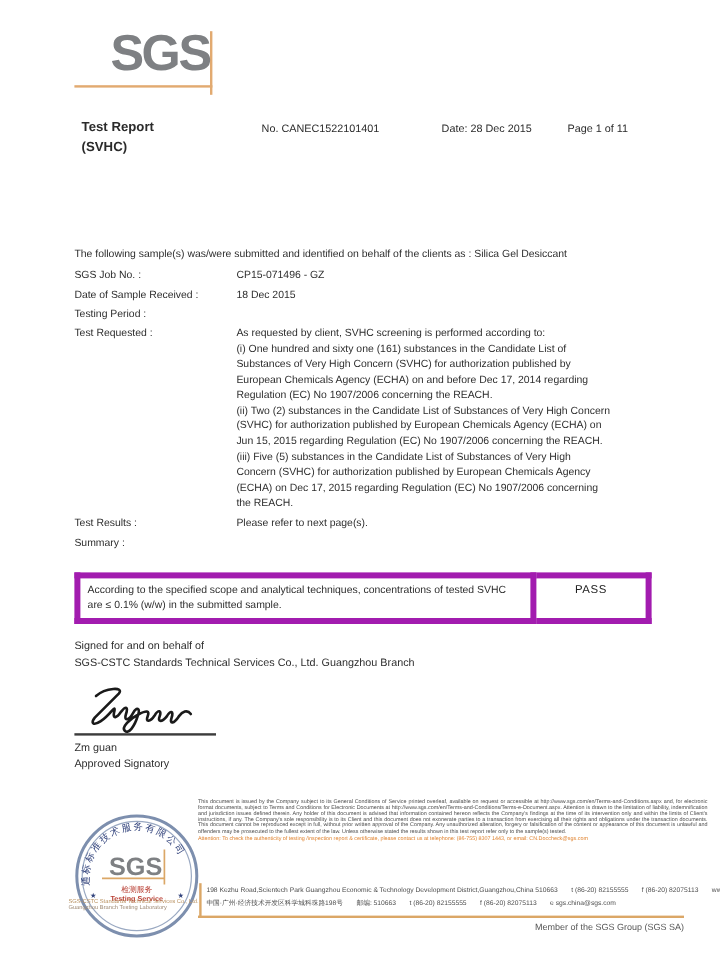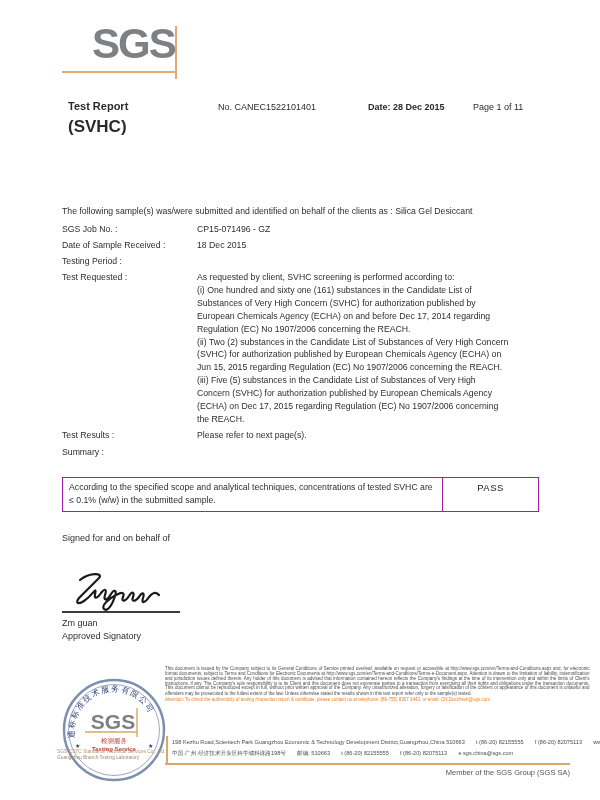--- a/index.html
+++ b/index.html
@@ -15,37 +15,37 @@
   .logo-text {
     position:absolute; left:30px; top:-4px;
     font-size:42px; font-weight:bold; letter-spacing:-2px; color:#7e8083;
     font-family:"Liberation Sans", sans-serif;
   }
   .logo-hline { position:absolute; left:0; top:47px; width:115px; height:2px; background:#e2aa70; }
   .logo-vline { position:absolute; left:113px; top:2px; width:2px; height:53px; background:#e2aa70; }
 
   
   .title { position:absolute; left:68px; top:100px; font-size:11px; font-weight:bold; color:#2b2b2b; }
-  .subtitle { position:absolute; left:68px; top:117px; font-size:17px; font-weight:bold; color:#2b2b2b; }
+  .subtitle { position:absolute; left:68px; top:117px; font-size:11px; font-weight:bold; color:#2b2b2b; }
   .report-no { position:absolute; left:218px; top:102px; font-size:9px; color:#2b2b2b; }
-  .report-date { position:absolute; left:368px; top:102px; font-size:9px; color:#2b2b2b;font-weight:bold; }
+  .report-date { position:absolute; left:368px; top:102px; font-size:9px; color:#2b2b2b; }
   .report-page { position:absolute; left:473px; top:102px; font-size:9px; color:#2b2b2b; }
 
   
   .client { position:absolute; left:62px; top:141px; font-size:9px; line-height:14px; color:#2e2e2e; }
 
   
   .body-block { position:absolute; left:62px; top:206px; width:500px; font-size:8.7px; color:#2e2e2e; }
   .intro { margin-bottom:7px; }
   .field-row { display:flex; margin-bottom:3px;gap:12px; }
   .field-label { width:123px; flex:0 0 123px; line-height:13px; }
   .field-value { flex:1; line-height:12.9px; white-space:pre-line; }
   .summary-label { margin-top:5px; margin-bottom:20px; }
   .summary-table { width:476px; border-collapse:collapse; table-layout:fixed; }
-  .summary-table td { border:1px solid #a21caf; vertical-align:top; }
+  .summary-table td { border:5px solid #a21caf; vertical-align:top; }
   .summary-cell-text { width:380px; padding:3px 6px 4px 6px; font-size:8.7px; line-height:13px; }
   .summary-cell-result { width:96px; padding-top:4px; text-align:center; font-size:9.5px; letter-spacing:0.5px; color:#222; }
 
   
   .signed-block { position:absolute; left:62px; top:531px; font-size:9px; line-height:14px; color:#2e2e2e; }
   .signature-svg { position:absolute; left:66px; top:566px; }
   .signature-rule { position:absolute; left:62px; top:611px; width:118px; height:2px; background:#3c3c3c; }
   .sig-name { position:absolute; left:62px; top:618px; font-size:9px; color:#2e2e2e; }
   .sig-role { position:absolute; left:62px; top:631px; font-size:9px; color:#2e2e2e; }
 
@@ -129,20 +129,21 @@
           <tr>
         <td class="summary-cell-text">According to the specified scope and analytical techniques, concentrations of tested SVHC are ≤ 0.1% (w/w) in the submitted sample.</td>
         <td class="summary-cell-result">PASS</td>
       </tr>
     </tbody>
       </table>
   </div>
 
   <div class="signed-block">
     <div>Signed for and on behalf of</div>
+    <div>SGS-CSTC Standards Technical Services Co., Ltd. Guangzhou Branch</div>
   </div>
 
   <svg class="signature-svg" width="120" height="48" viewBox="0 0 120 48">
     <path d="M14,14 C22,7 38,6 33,12 L13,32 C9,37 12,39 18,35 C27,29 31,19 29,28 C28,33 31,33 35,27 C39,22 41,23 39,29 C37,35 41,35 45,28 C48,23 51,24 49,30 C46,40 41,46 38,43 C35,40 42,33 50,29 C56,26 59,26 57,31 C55,36 59,36 63,30 C66,25 69,26 67,31 C65,36 69,36 73,31 C76,26 79,26 77,32 C75,38 79,37 83,31 C86,27 90,25 93,29" stroke="#1a1a1a" stroke-width="2.2" fill="none" stroke-linecap="round" stroke-linejoin="round"></path>
   </svg>
   <div class="signature-rule"></div>
   <div class="sig-name">Zm guan</div>
   <div class="sig-role">Approved Signatory</div>
 
   <svg class="seal" width="108" height="108" viewBox="0 0 108 108">

